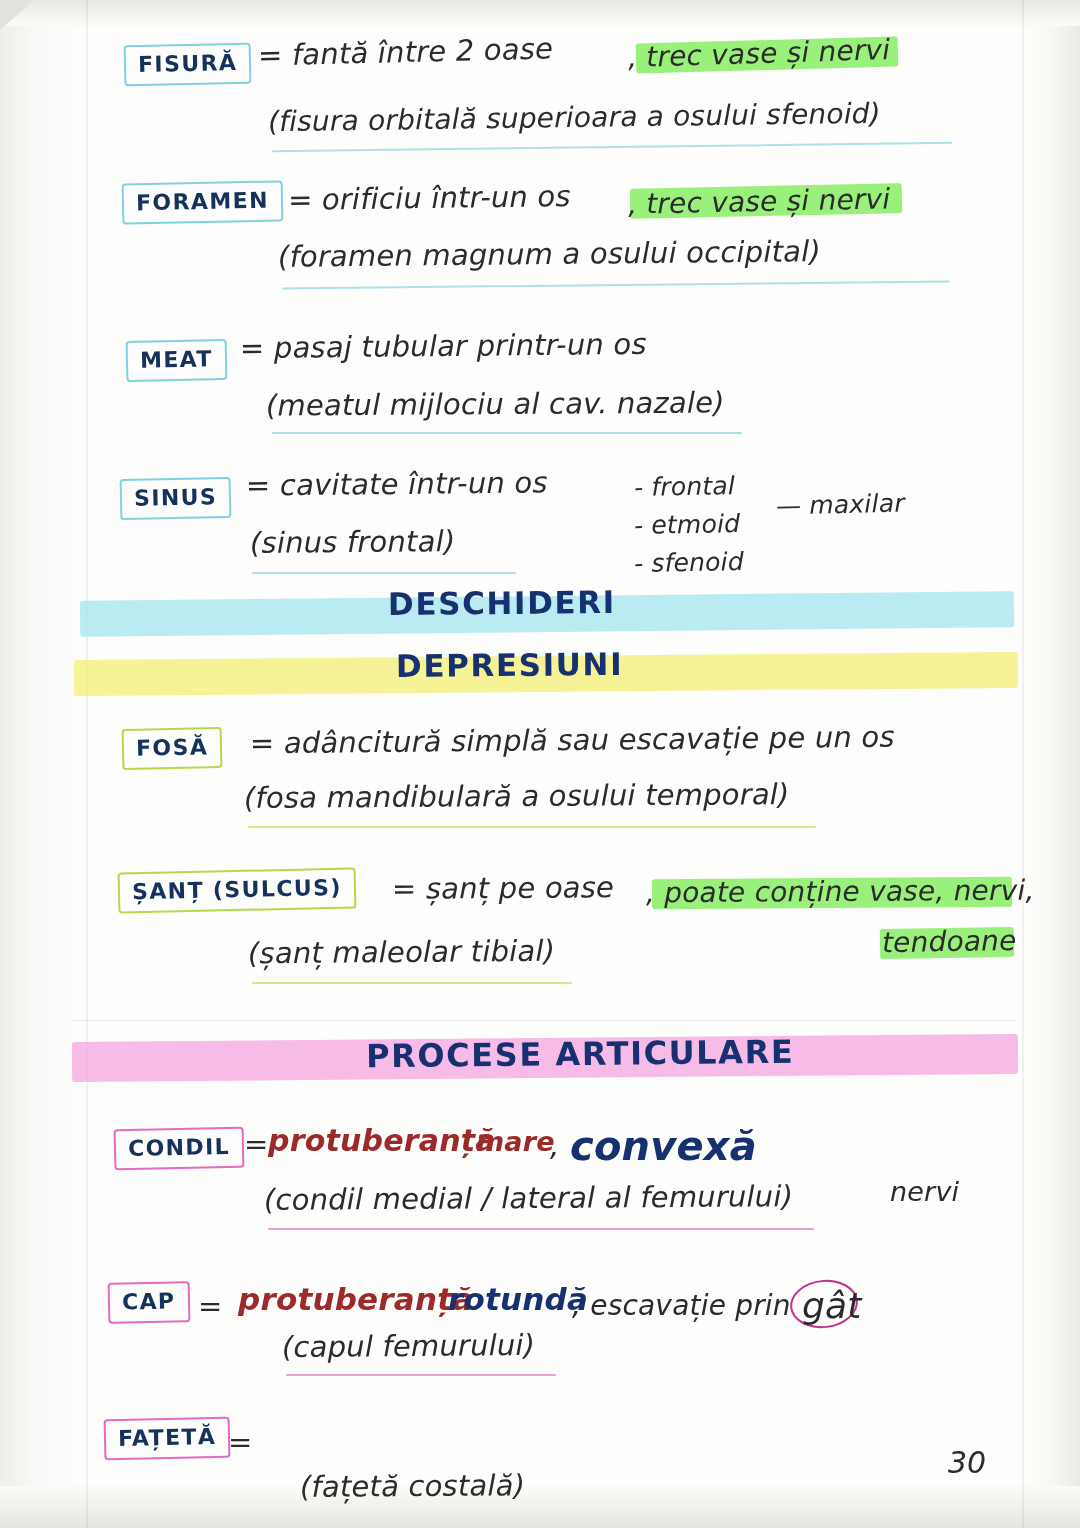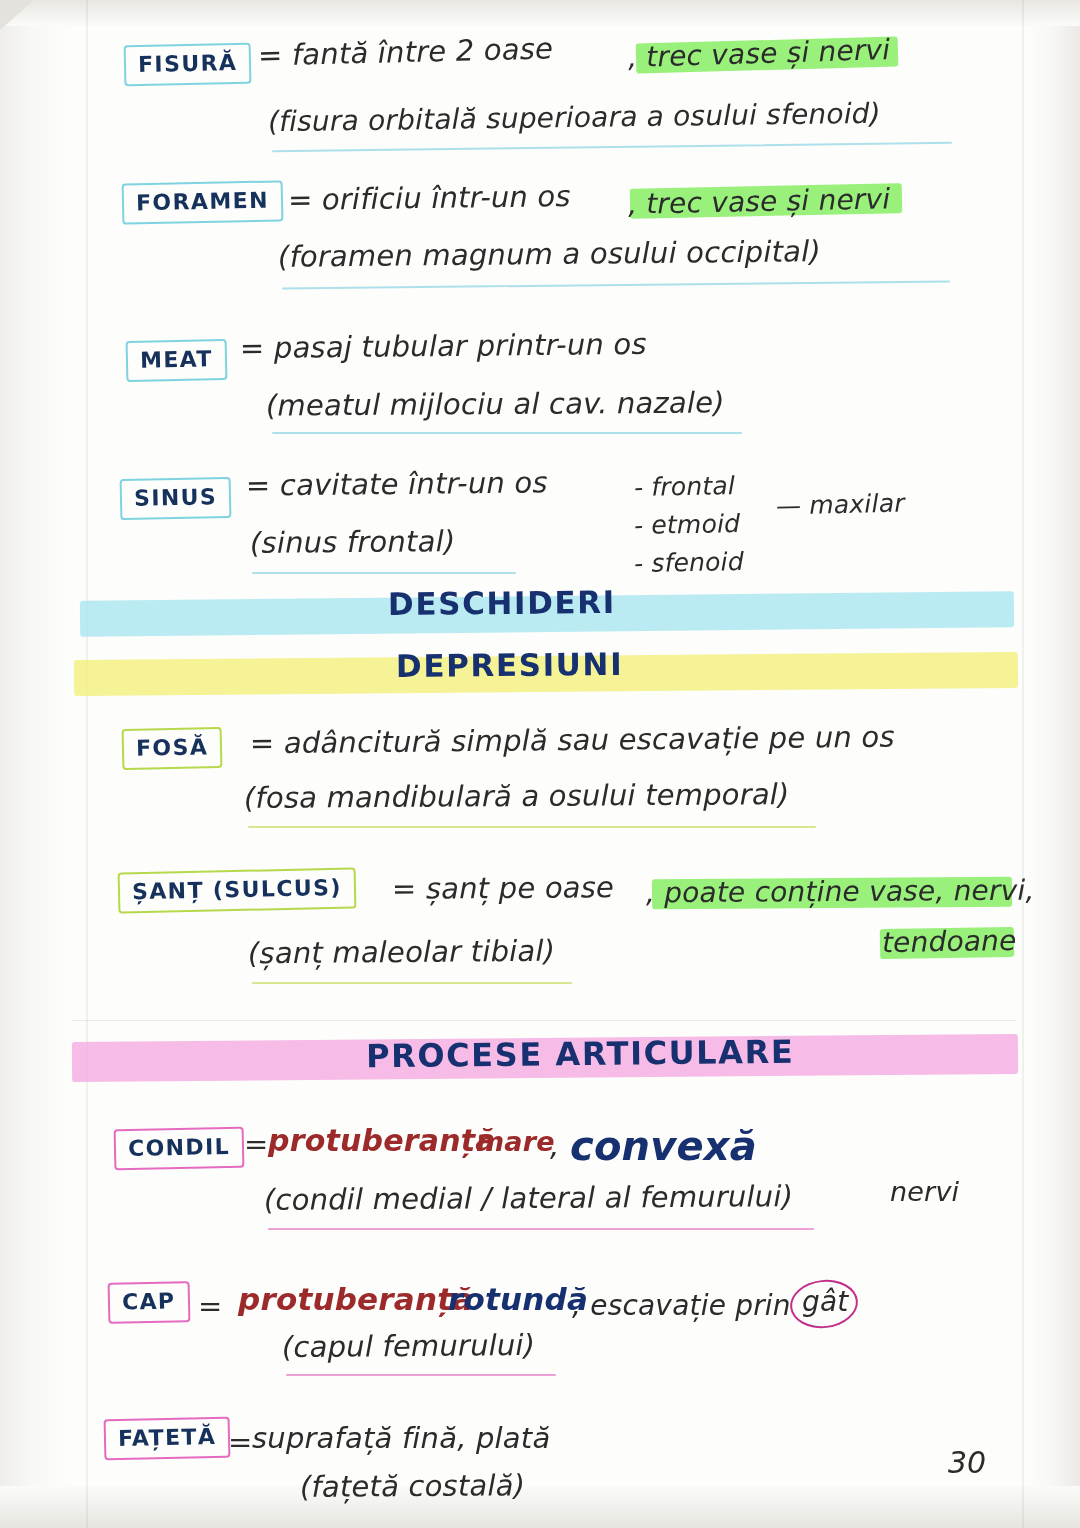--- a/index.html
+++ b/index.html
@@ -222,26 +222,25 @@
   <div class="ul ul-pink" style="left:268px; top:1228px; width:546px;"></div>
 
   <div class="termbox pink" style="left:108px; top:1282px; font-size:22px;">
     <span>CAP</span>
   </div>
   <div class="hw script ink-pen" style="left:198px; top:1292px; font-size:29px;">= </div>
   <div class="hw script ink-red" style="left:238px; top:1284px; font-size:31px; font-weight:700;">protuberanță</div>
   <div class="hw script ink-dblue" style="left:448px; top:1284px; font-size:31px; font-weight:700;">rotundă</div>
   <div class="hw script ink-pen" style="left:572px; top:1292px; font-size:28px;">, escavație prin </div>
   <div class="circle-word" style="left:790px; top:1280px; width:64px; height:44px;"></div>
-  <div class="hw script ink-pen" style="left:802px; top:1288px; font-size:28px;">gât</div>
+  <div class="hw script ink-pen" style="left:802px; top:1288px; font-size:36px;">gât</div>
   <div class="hw script ink-pen" style="left:282px; top:1332px; font-size:29px; transform:rotate(-0.5deg);">(capul femurului)</div>
   <div class="ul ul-pink" style="left:286px; top:1374px; width:270px;"></div>
 
   <div class="termbox pink" style="left:104px; top:1418px; font-size:22px;">
     <span>FAȚETĂ</span>
   </div>
   <div class="hw script ink-pen" style="left:228px; top:1428px; font-size:29px;">= </div>
-  <div class="hw script ink-pen" style="left:252px; top:1424px; font-size:29px;">suprafață fină, plată</div>
   <div class="hw script ink-pen" style="left:300px; top:1472px; font-size:29px; transform:rotate(-0.4deg);">(fațetă costală)</div>
 
   <div class="page-number hw" style="left:948px; top:1448px; font-size:30px;">30</div>
 
 </div>
 
 </body></html>

